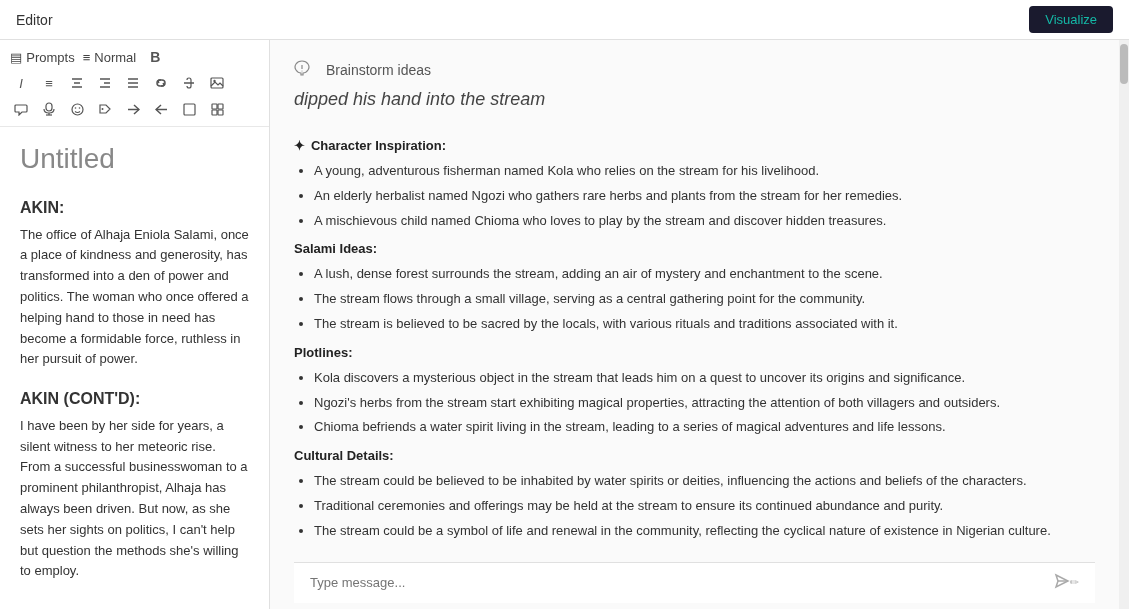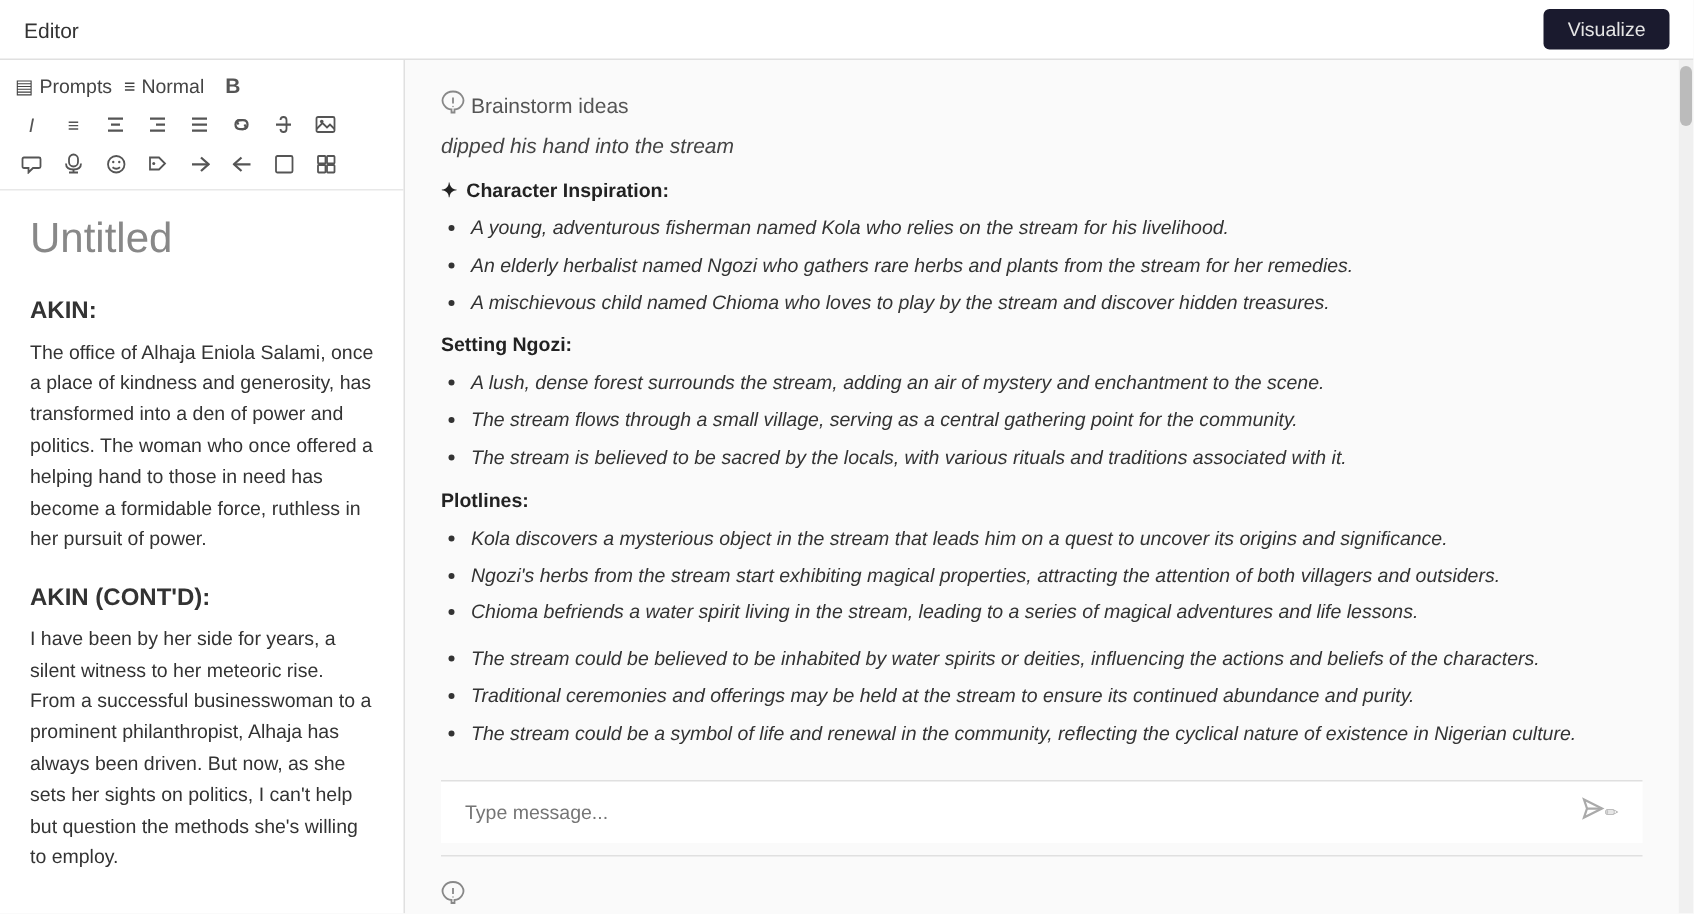--- a/index.html
+++ b/index.html
@@ -3,21 +3,21 @@
   <meta charset="utf-8">
   <style>
     * { box-sizing: border-box; margin: 0; padding: 0; }
     body { font-family: -apple-system, BlinkMacSystemFont, 'Segoe UI', sans-serif; background: #f5f5f5; height: 609px; overflow: hidden; }
 
     .app-container { display: flex; flex-direction: column; height: 609px; background: #fff; }
 
     
     .header { display: flex; align-items: center; justify-content: space-between; padding: 8px 16px; border-bottom: 1px solid #e0e0e0; background: #fff; height: 40px; }
     .header-title { font-size: 14px; font-weight: 500; color: #333; }
-    .visualize-btn { background: #1a1a2e; color: #e5e5e5; border: none; padding: 6px 16px; border-radius: 4px; font-size: 13px; cursor: pointer; }
+    .visualize-btn { background: #1a1a2e; color: #14b8a6; border: none; padding: 6px 16px; border-radius: 4px; font-size: 13px; cursor: pointer; }
 
     
     .main-layout { display: flex; flex: 1; overflow: hidden; }
 
     
     .editor-panel { width: 270px; min-width: 270px; border-right: 1px solid #e0e0e0; display: flex; flex-direction: column; background: #fff; position: relative; }
 
     
     .toolbar { padding: 6px 10px; border-bottom: 1px solid #e8e8e8; }
     .toolbar-row1 { display: flex; align-items: center; gap: 8px; margin-bottom: 4px; }
@@ -36,25 +36,25 @@
     .editor-text p { margin-bottom: 10px; }
     .underline { }
 
     
     .brainstorm-panel { flex: 1; display: flex; flex-direction: column; background: #fafafa; overflow: hidden; position: relative; }
 
     
     .brainstorm-content { flex: 1; overflow-y: auto; padding: 20px 24px; }
 
     .brainstorm-section { margin-bottom: 20px; }
-    .brainstorm-header { display: flex; align-items: center; gap: 4px; font-size: 14px; color: #555; margin-bottom: 10px; }
-    .brainstorm-context { font-size: 14px; color: #444; margin-bottom: 14px; font-style: italic; }
+    .brainstorm-header { display: flex; align-items: center; gap: 16px; font-size: 14px; color: #555; margin-bottom: 10px; }
+    .brainstorm-context { font-size: 18px; color: #444; margin-bottom: 28px; font-style: italic; }
 
     .section-title { font-weight: 700; font-size: 13px; color: #222; margin-bottom: 8px; display: flex; align-items: center; gap: 6px; }
-    ul.brainstorm-list { list-style: disc; padding-left: 20px; margin-bottom: 10px; font-style: italic; }
+    ul.brainstorm-list { list-style: disc; padding-left: 20px; margin-bottom: 10px; }
     ul.brainstorm-list li { font-size: 13px; color: #333; line-height: 1.6; margin-bottom: 4px; }
 
     
     .message-input-area { border-top: 1px solid #e0e0e0; padding: 10px 16px; background: #fff; display: flex; align-items: center; }
     .message-input { flex: 1; border: none; outline: none; font-size: 13px; color: #999; background: transparent; }
     .send-icon { color: #aaa; font-size: 16px; cursor: pointer; }
 
     
     .outer-scrollbar { width: 10px; background: #f0f0f0; display: flex; flex-direction: column; }
     .outer-scrollbar-thumb { width: 8px; height: 40px; background: #bbb; border-radius: 4px; margin: 4px 1px; }
@@ -223,41 +223,44 @@
             </div>
             <ul class="brainstorm-list">
               <li>A young, adventurous fisherman named Kola who relies on the stream for his livelihood.</li>
               <li>An elderly herbalist named Ngozi who gathers rare herbs and plants from the stream for her remedies.</li>
               <li>A mischievous child named Chioma who loves to play by the stream and discover hidden treasures.</li>
             </ul>
           </div>
 
           <div>
             <div class="section-title">
-              <span>Setting Ngozi:</span>
+              <span>Salami Ideas:</span>
             </div>
             <ul class="brainstorm-list">
               <li>A lush, dense forest surrounds the stream, adding an air of mystery and enchantment to the scene.</li>
               <li>The stream flows through a small village, serving as a central gathering point for the community.</li>
               <li>The stream is believed to be sacred by the locals, with various rituals and traditions associated with it.</li>
             </ul>
           </div>
 
           <div>
             <div class="section-title">
               <span>Plotlines:</span>
             </div>
             <ul class="brainstorm-list">
               <li>Kola discovers a mysterious object in the stream that leads him on a quest to uncover its origins and significance.</li>
               <li>Ngozi's herbs from the stream start exhibiting magical properties, attracting the attention of both villagers and outsiders.</li>
               <li>Chioma befriends a water spirit living in the stream, leading to a series of magical adventures and life lessons.</li>
             </ul>
           </div>
 
           <div>
+            <div class="section-title">
+              <span>Cultural Details:</span>
+            </div>
             <ul class="brainstorm-list">
               <li>The stream could be believed to be inhabited by water spirits or deities, influencing the actions and beliefs of the characters.</li>
               <li>Traditional ceremonies and offerings may be held at the stream to ensure its continued abundance and purity.</li>
               <li>The stream could be a symbol of life and renewal in the community, reflecting the cyclical nature of existence in Nigerian culture.</li>
             </ul>
           </div>
         </div>
 
         <div class="message-input-area">
           <input class="message-input" type="text" placeholder="Type message..." style="">

